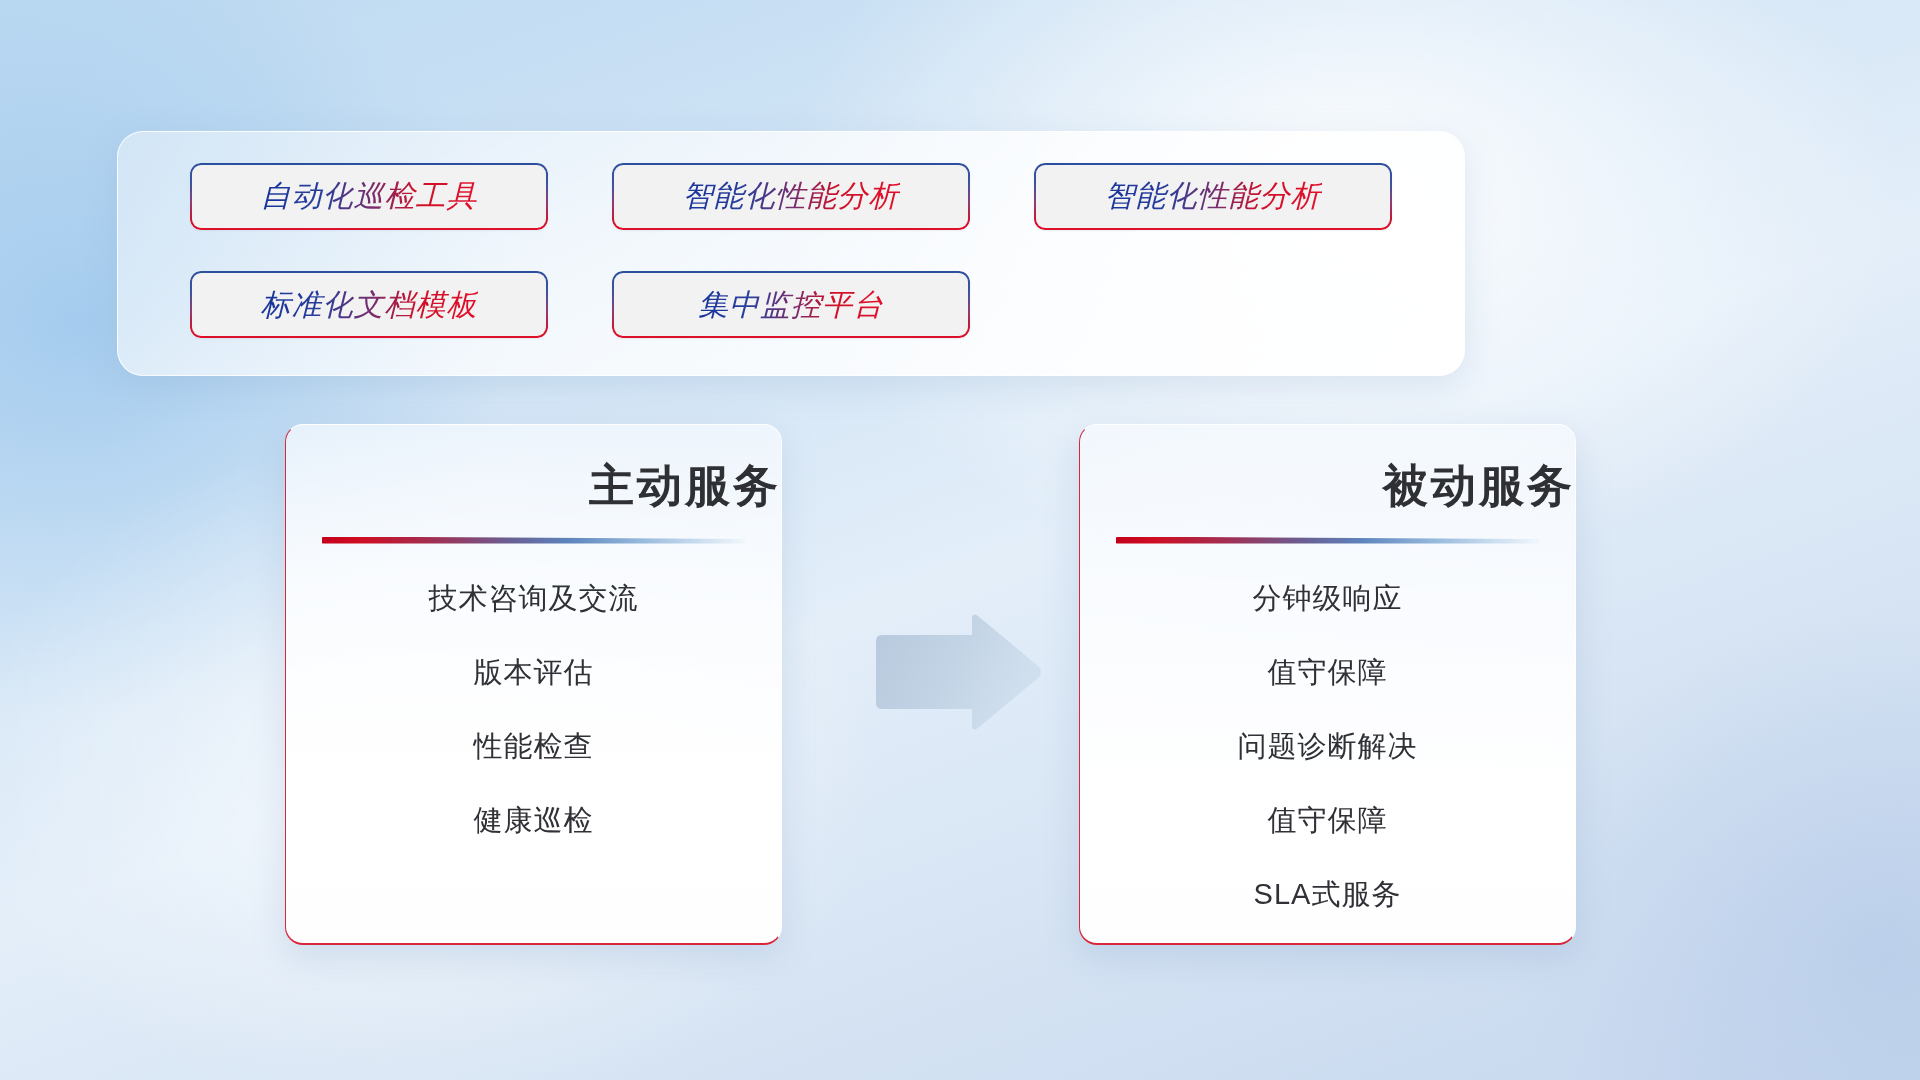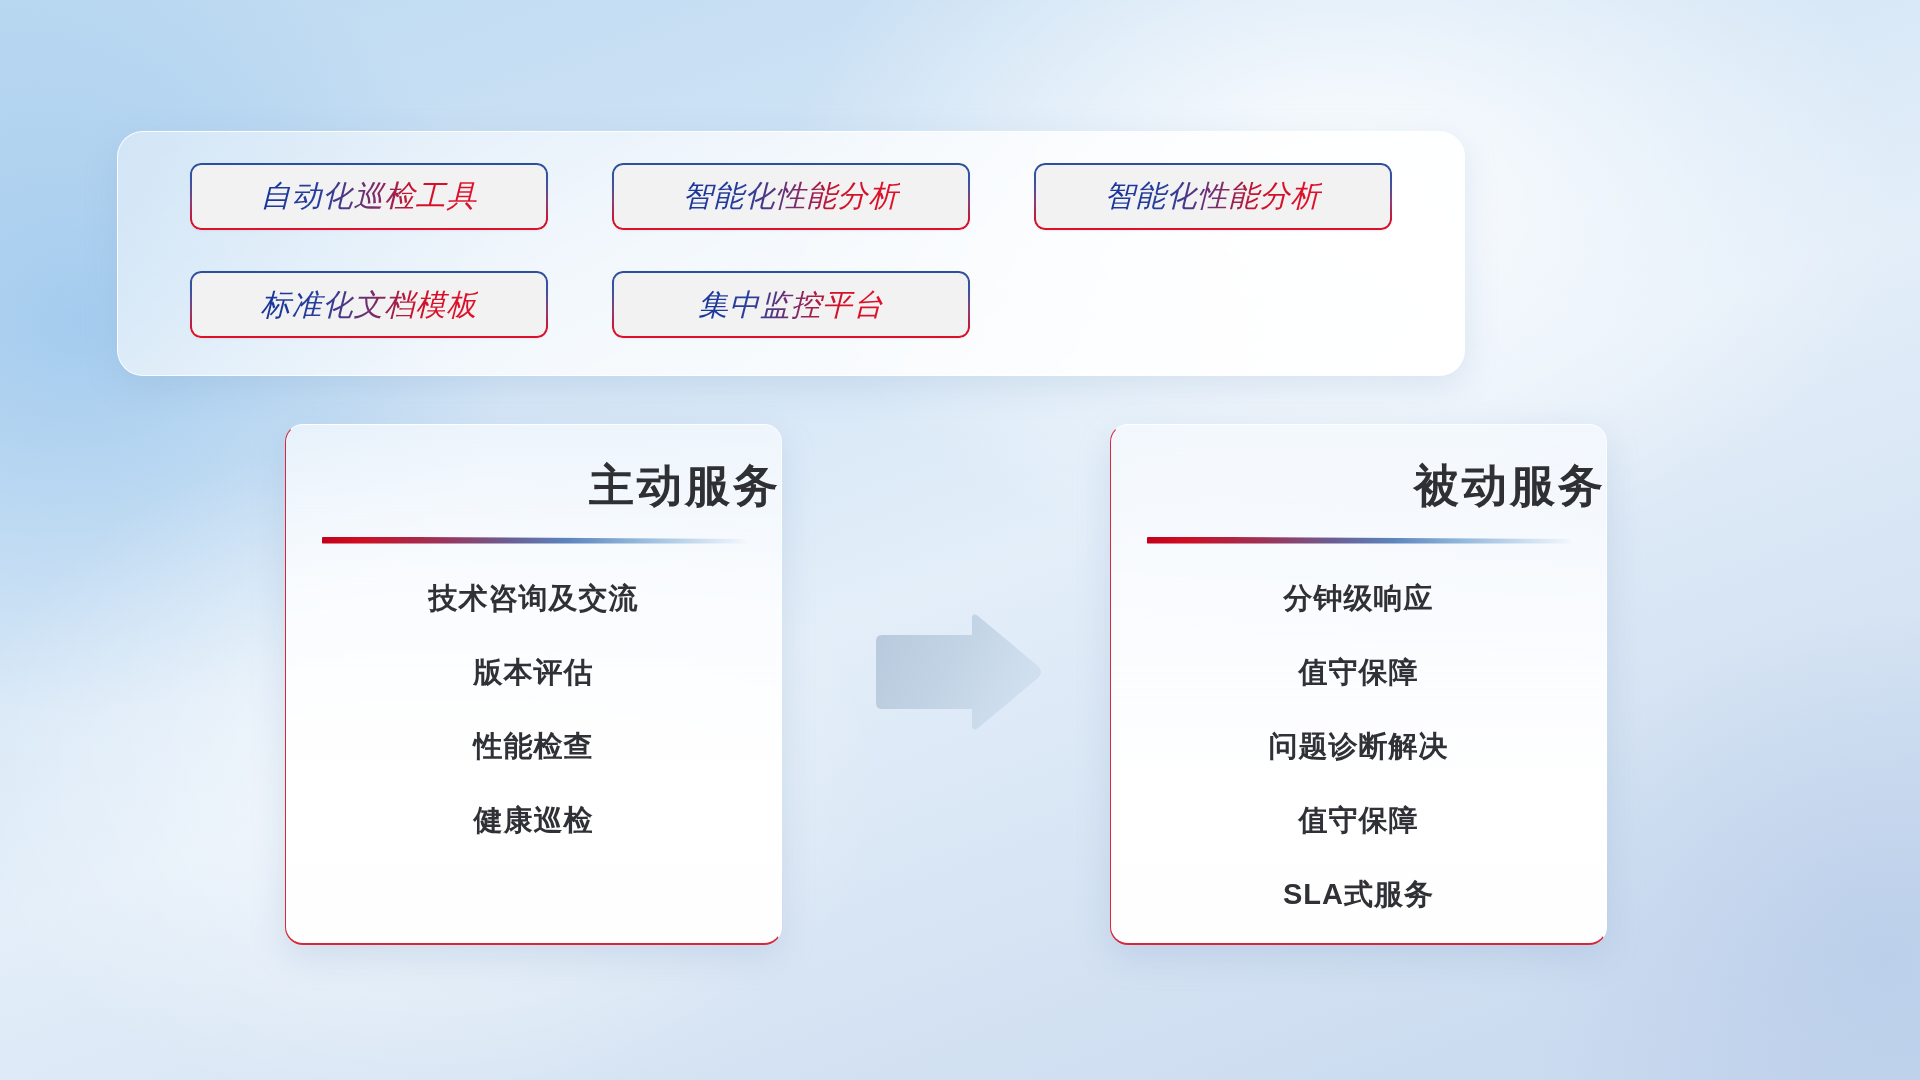--- a/index.html
+++ b/index.html
@@ -104,21 +104,21 @@
     border-radius: 18px;
     background: linear-gradient(180deg, rgba(246,250,254,0.72) 0%, rgba(252,253,255,0.90) 34%, #ffffff 74%, #fefeff 100%);
     border: 1px solid rgba(255,255,255,0.7);
     border-left: 1.5px solid #d8263a;
     border-bottom: 2px solid #d8263a;
     box-shadow: 0 12px 34px rgba(118,152,192,0.22);
     box-sizing: border-box;
     overflow: hidden;
   }
   .card-left  { left: 285px; }
-  .card-right { left: 1110px; border-radius: 18px; }
+  .card-right { left: 1079px; border-radius: 18px; }
 
   .card-title {
     margin: 36px 0 0 0;
     text-align: right;
     font-size: 45px;
     font-weight: 700;
     letter-spacing: 3px;
     color: #2f3034;
     line-height: 1.1;
   }
@@ -149,21 +149,21 @@
   }
 
   .card-list {
     margin: 40px 0 0 0;
     padding: 0;
     list-style: none;
     text-align: center;
   }
   .card-list li {
     font-size: 29px;
-    font-weight: 700;
+    font-weight: 400;
     letter-spacing: 1px;
     color: #303136;
     line-height: 1;
     margin-bottom: 45px;
   }
   .card-list li:last-child { margin-bottom: 0; }
 
   
   .arrow {
     position: absolute;

